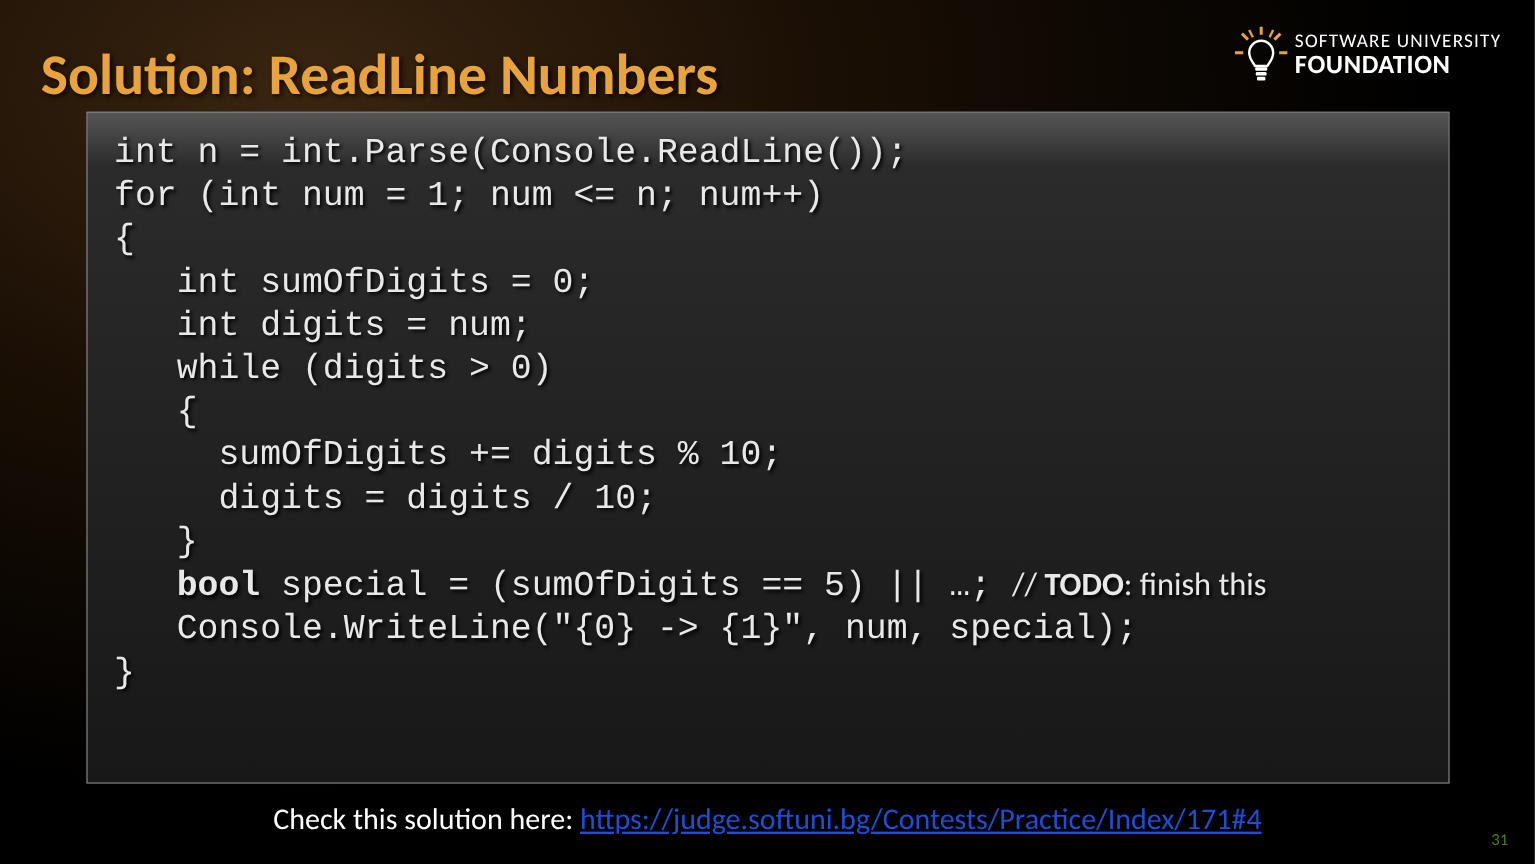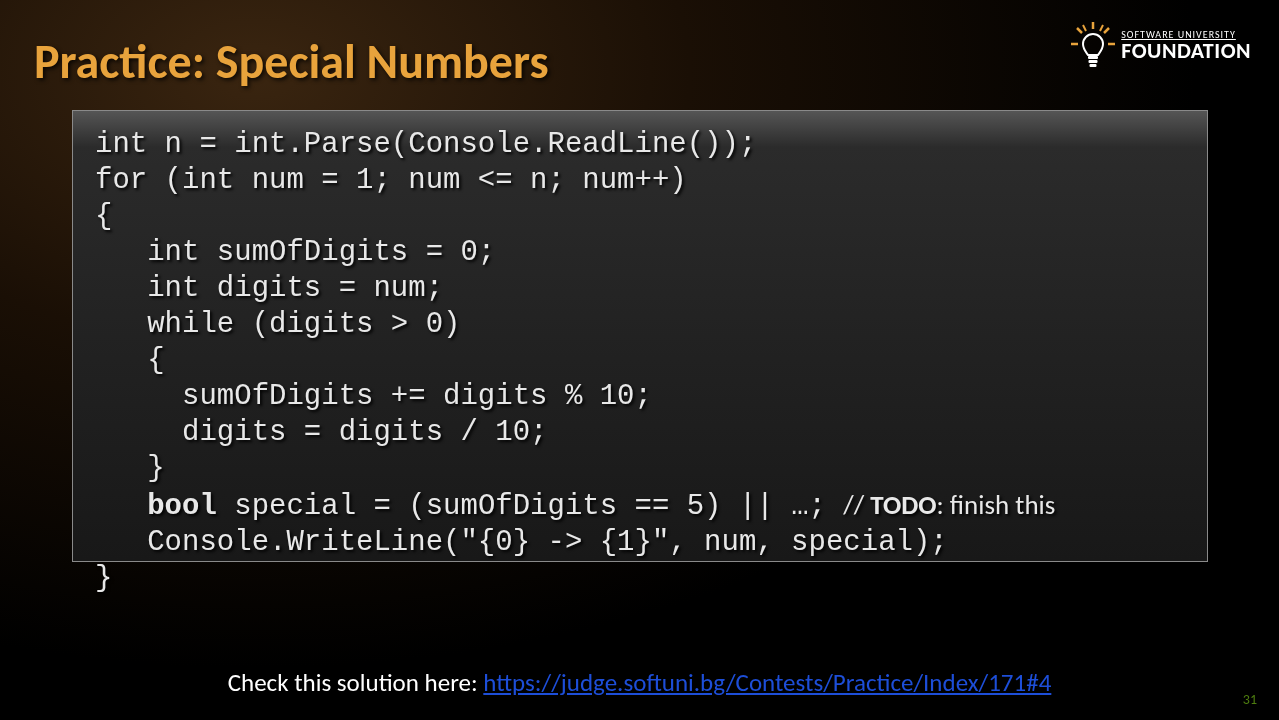--- a/index.html
+++ b/index.html
@@ -23,31 +23,31 @@
   }
   .logo {
     position: absolute;
     top: 22px;
     right: 28px;
     display: flex;
     align-items: center;
     gap: 6px;
   }
   .logo-text { color: #fff; line-height: 1; text-align: left; }
-  .logo-line1 { font-size: 10px; letter-spacing: 1px; font-weight: 500; text-decoration: underline; }
+  .logo-line1 { font-size: 16px; letter-spacing: 1px; font-weight: 500; }
   .logo-line2 { font-size: 22px; font-weight: 700; letter-spacing: 0.5px; }
   .bulb {
     width: 44px; height: 48px; position: relative;
   }
   .code-box {
     position: absolute;
-    top: 110px;
+    top: 93px;
     left: 72px;
     width: 1136px;
-    height: 452px;
+    height: 560px;
     border: 1px solid #8a8a8a;
     background: linear-gradient(180deg, #555 0%, #2b2b2b 8%, #222 50%, #181818 100%);
     padding: 16px 22px;
   }
   .code {
     font-family: Consolas, "Courier New", monospace;
     font-size: 29px;
     line-height: 36px;
     color: #e8e8e8;
     white-space: pre;
@@ -75,21 +75,21 @@
     bottom: 12px;
     right: 22px;
     color: #4d7c0f;
     font-size: 14px;
     margin-left: 36px;
   }
 </style>
 </head>
 <body>
 
-<div class="title">Practice: Special Numbers</div>
+<div class="title">Solution: ReadLine Numbers</div>
 
 <div class="logo">
   <div class="bulb">
     <svg viewBox="0 0 44 48" width="44" height="48">
       <path d="M22 12 a10 10 0 0 1 10 10 c0 5 -3 8 -5 11 h-10 c-2 -3 -5 -6 -5 -11 a10 10 0 0 1 10 -10 z" fill="none" stroke="#fff" stroke-width="2"></path>
       <rect x="17" y="34" width="10" height="3" fill="#fff" rx="1"></rect>
       <rect x="17.5" y="38" width="9" height="3" fill="#fff" rx="1"></rect>
       <rect x="18.5" y="42" width="7" height="3" fill="#fff" rx="1"></rect>
       <line x1="22" y1="0" x2="22" y2="7" stroke="#e8a33c" stroke-width="2.5"></line>
       <line x1="6" y1="6" x2="11" y2="11" stroke="#e8a33c" stroke-width="2.5"></line>

